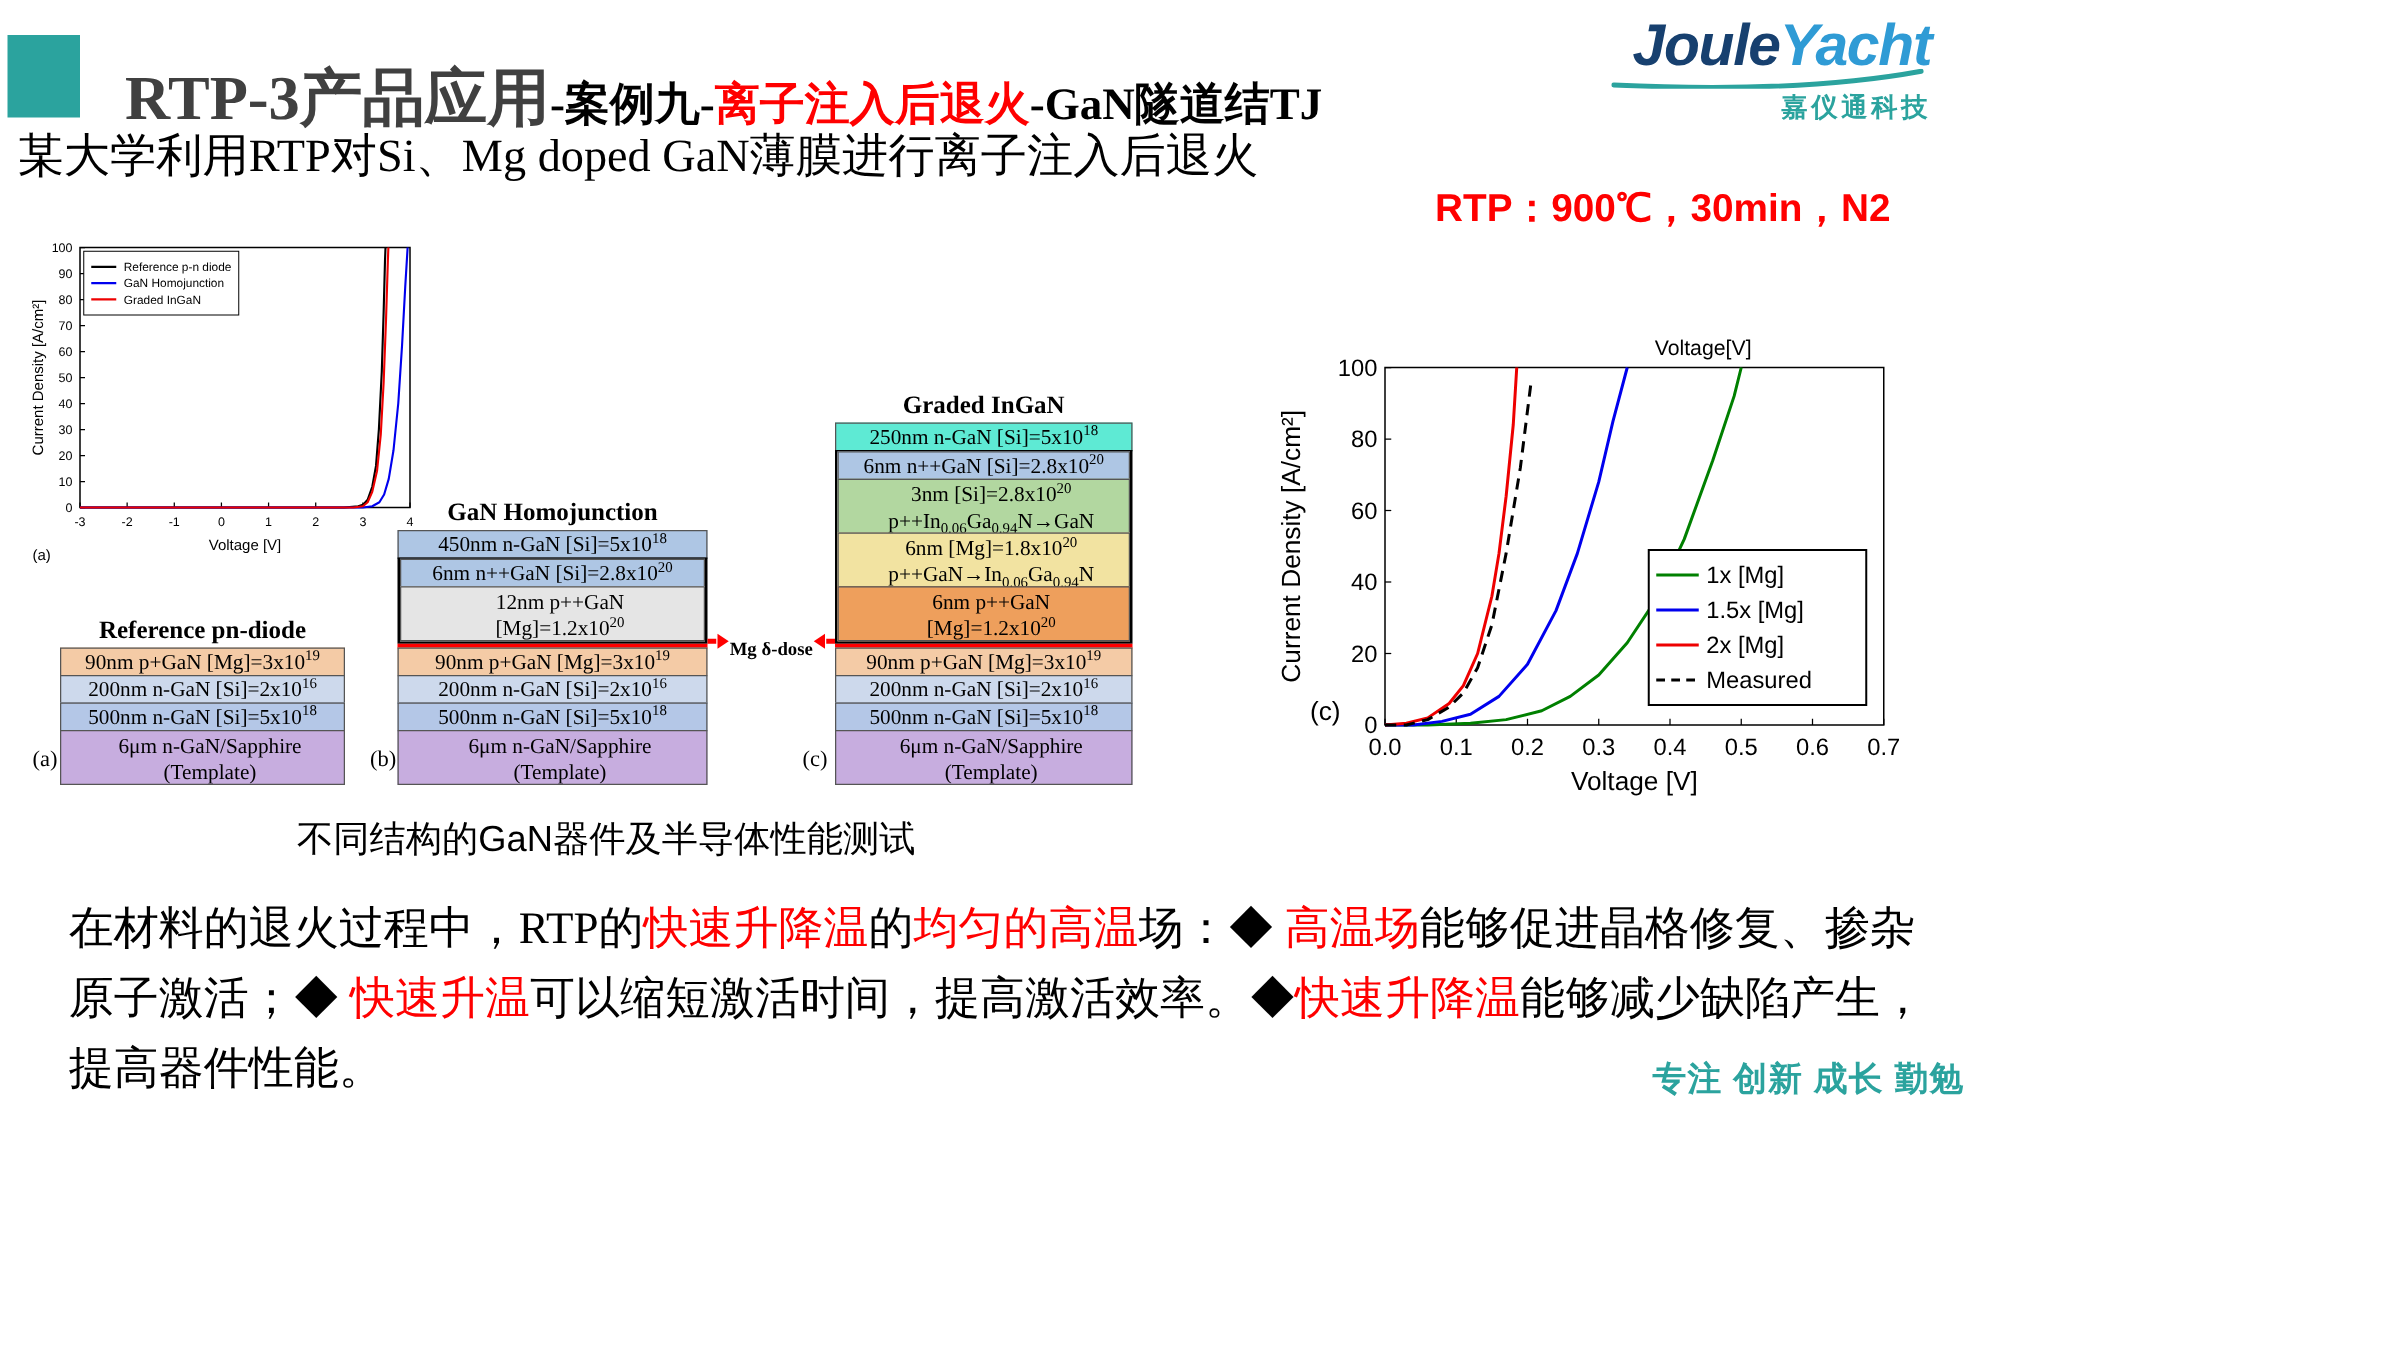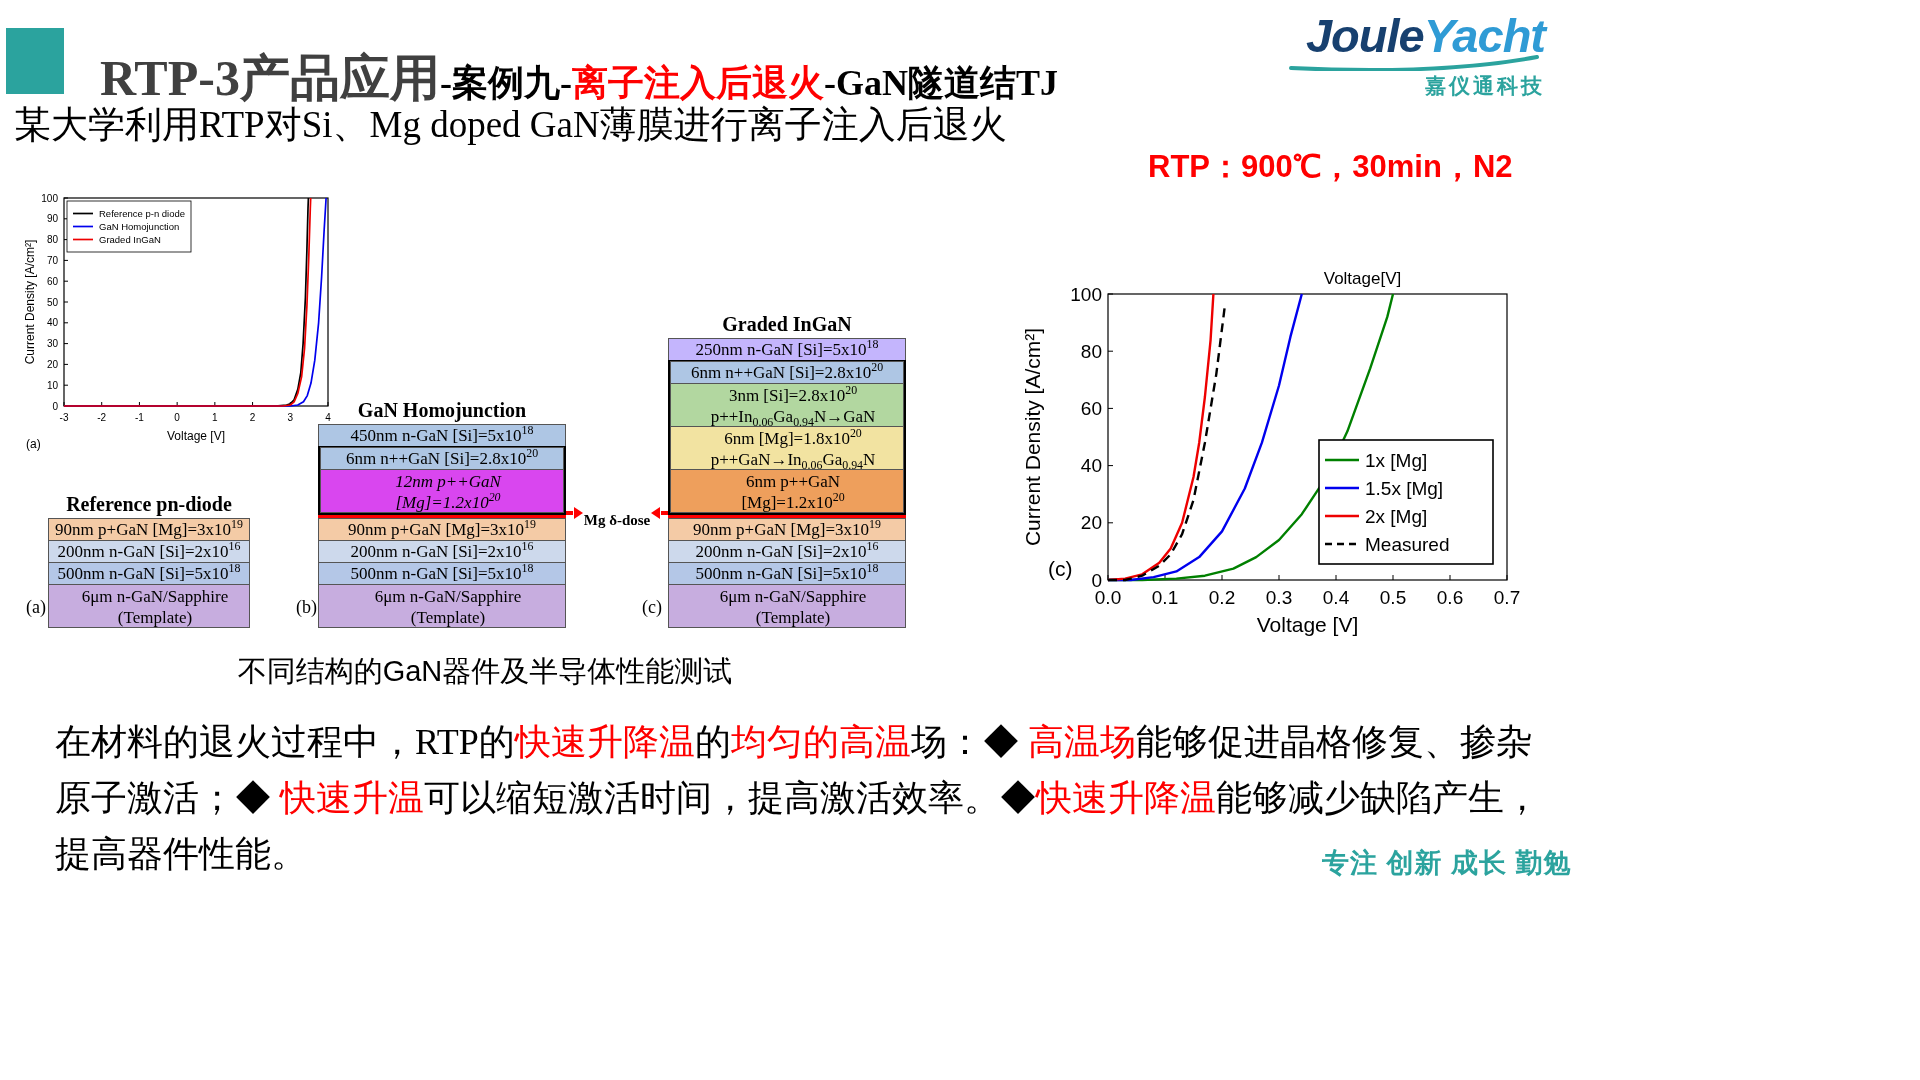--- a/index.html
+++ b/index.html
@@ -24,21 +24,21 @@
   .subtitle{position:absolute;left:14px;top:100px;font-family:"Liberation Serif",serif;font-size:37px;}
   .rtp{position:absolute;left:1148px;top:146px;font-size:31px;font-weight:600;color:var(--red,#f00);}
 
   
   #chart-left{position:absolute;left:22px;top:190px;}
   #chart-right{position:absolute;left:1020px;top:248px;}
   svg text{font-family:"Liberation Sans",sans-serif;fill:#000;}
 
   
   .stack{position:absolute;bottom:452px;font-family:"Liberation Serif",serif;}
-  #stack-a{left:48px;width:202px;}
+  #stack-a{left:48px;width:228px;}
   #stack-b{left:318px;width:248px;}
   #stack-c{left:668px;width:238px;}
   .stack-title{text-align:center;font-size:20px;font-weight:bold;padding-bottom:3px;white-space:nowrap;}
   .layer{box-sizing:border-box;border:1px solid #555;margin-top:-1px;text-align:center;
          font-size:17px;height:23px;line-height:21px;white-space:pre-line;overflow:hidden;}
   .layer.two{height:44px;line-height:21px;padding-top:1px;padding-left:12px;}
   .layer sup,.layer sub{font-size:70%;line-height:0;}
   .tj-wrap{box-sizing:border-box;border:2.5px solid #000;margin-top:-1px;}
   .redline{height:4px;background:var(--red,#f00);}
 
@@ -155,33 +155,33 @@
       <div class="layer" style="background: rgb(205, 217, 236);">200nm n-GaN  [Si]=2x10<sup>16</sup></div>
       <div class="layer" style="background: rgb(180, 199, 231);">500nm n-GaN  [Si]=5x10<sup>18</sup></div>
       <div class="layer two" style="background: rgb(199, 173, 223);">6μm n-GaN/Sapphire
 (Template)</div>
     </div>
   <div class="stack" id="stack-b">
       <div class="stack-title">GaN Homojunction</div>
       <div class="layer" style="background: rgb(174, 198, 228);">450nm n-GaN  [Si]=5x10<sup>18</sup></div>
       <div class="tj-wrap">
         <div class="layer" style="background: rgb(174, 198, 228);">6nm n++GaN [Si]=2.8x10<sup>20</sup></div>
-        <div class="layer two" style="background: #d946ef; font-style: italic;">12nm p++GaN
+        <div class="layer two" style="background: #e5e5e5;">12nm p++GaN
 [Mg]=1.2x10<sup>20</sup></div>
       </div>
       <div class="redline"></div>
       <div class="layer" style="background: rgb(244, 203, 166);">90nm p+GaN  [Mg]=3x10<sup>19</sup></div>
       <div class="layer" style="background: rgb(205, 217, 236);">200nm n-GaN  [Si]=2x10<sup>16</sup></div>
       <div class="layer" style="background: rgb(180, 199, 231);">500nm n-GaN  [Si]=5x10<sup>18</sup></div>
       <div class="layer two" style="background: rgb(199, 173, 223);">6μm n-GaN/Sapphire
 (Template)</div>
     </div>
   <div class="stack" id="stack-c">
       <div class="stack-title">Graded InGaN</div>
-      <div class="layer" style="background: #c4b5fd; font-family: Liberation Serif, serif;">250nm n-GaN  [Si]=5x10<sup>18</sup></div>
+      <div class="layer" style="background: #5eead4; font-family: Liberation Serif, serif;">250nm n-GaN  [Si]=5x10<sup>18</sup></div>
       <div class="tj-wrap">
         <div class="layer" style="background: rgb(174, 198, 228);">6nm n++GaN [Si]=2.8x10<sup>20</sup></div>
         <div class="layer two" style="background: rgb(178, 215, 160);">3nm [Si]=2.8x10<sup>20</sup>
 p++In<sub>0.06</sub>Ga<sub>0.94</sub>N→GaN</div>
         <div class="layer two" style="background: rgb(242, 227, 161);">6nm [Mg]=1.8x10<sup>20</sup>
 p++GaN→In<sub>0.06</sub>Ga<sub>0.94</sub>N</div>
         <div class="layer two" style="background: rgb(238, 159, 92);">6nm p++GaN
 [Mg]=1.2x10<sup>20</sup></div>
       </div>
       <div class="redline"></div>

